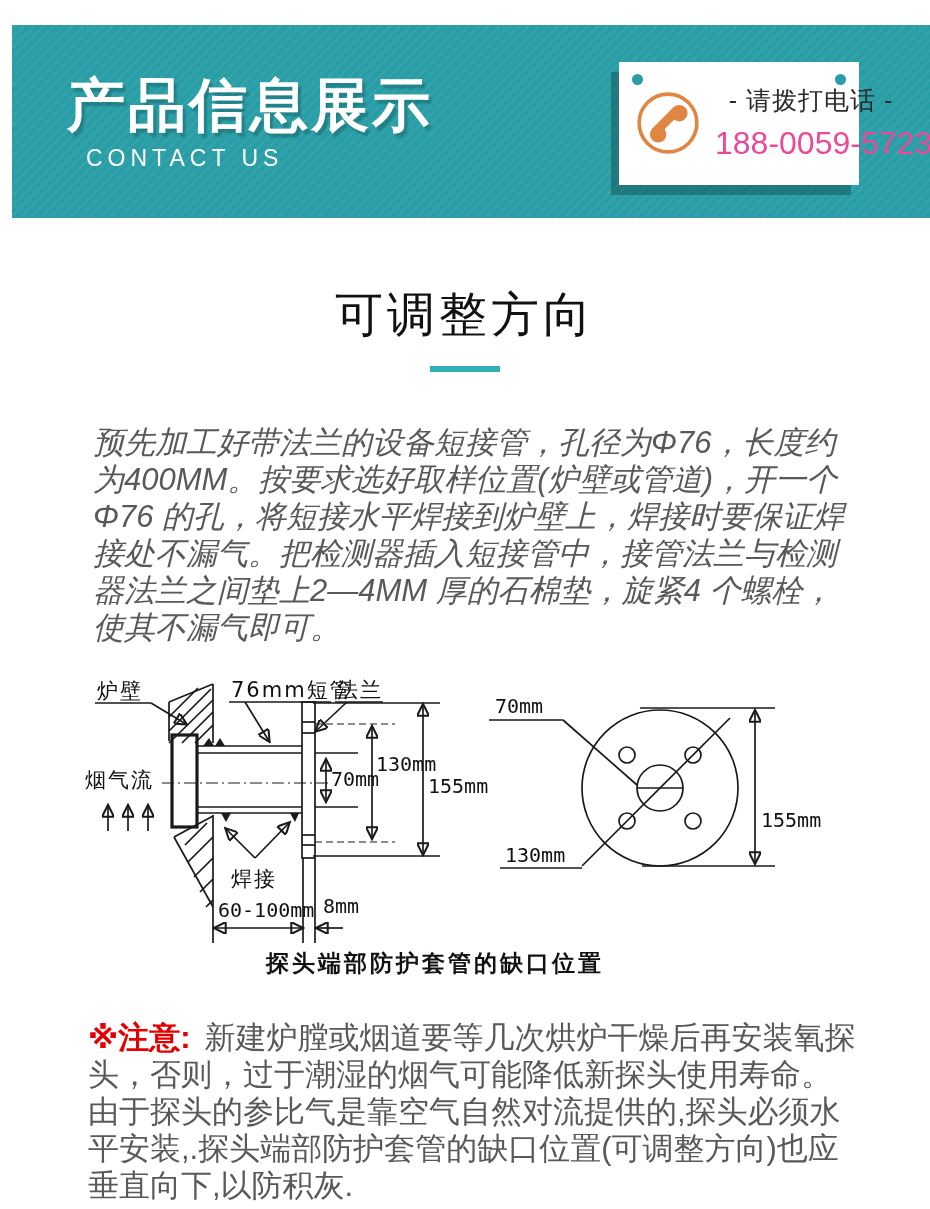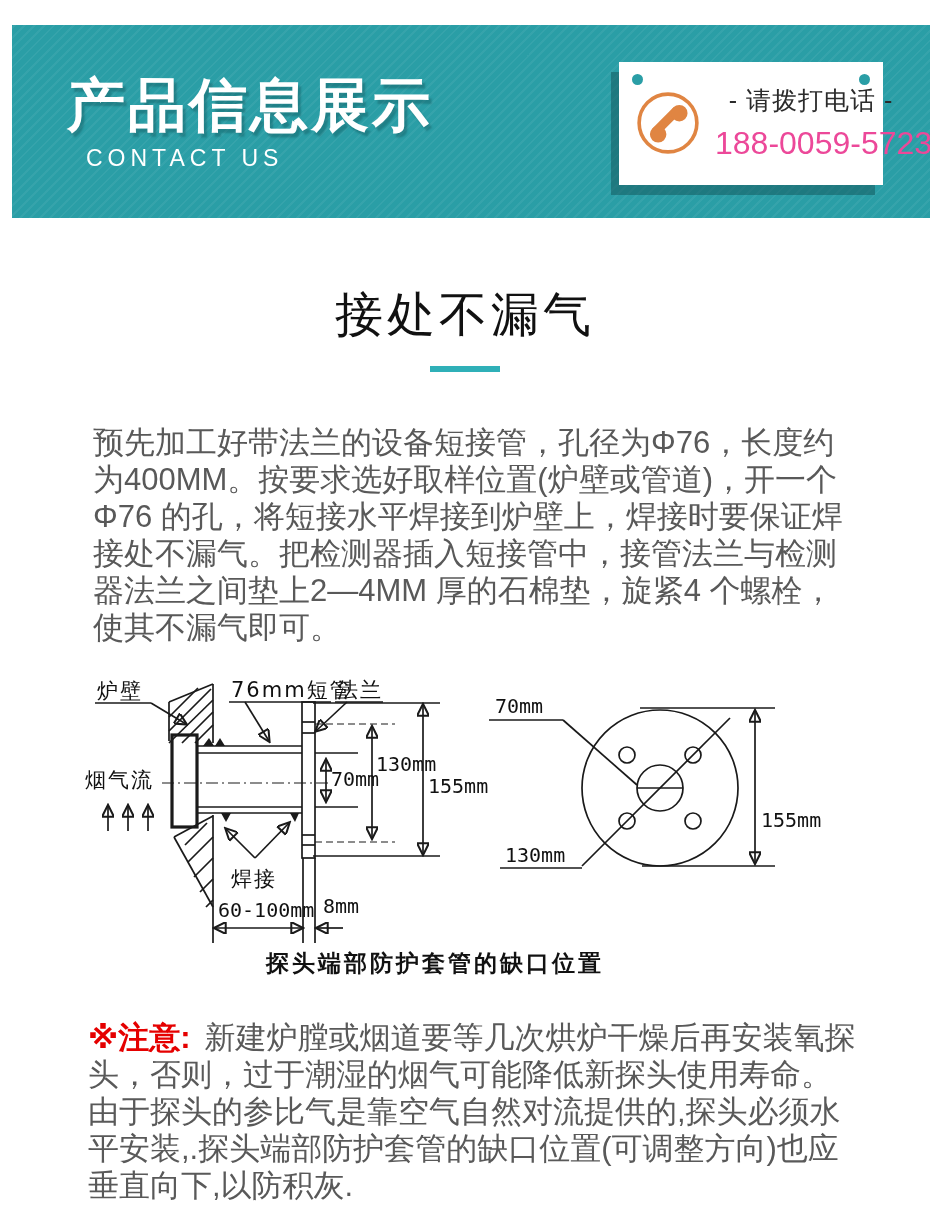--- a/index.html
+++ b/index.html
@@ -24,21 +24,21 @@
     text-shadow:3px 4px 2px rgba(0,40,45,0.25);
     white-space:nowrap;
   }
   .header-sub {
     position:absolute; left:58px; top:120px;
     font-size:23px; color:#ffffff; letter-spacing:5px;margin-left:16px;
   }
 
   
   .phone-card {
-    position:absolute; left:607px; top:37px; width:264px; height:123px;
+    position:absolute; left:607px; top:37px; width:240px; height:123px;
     background:#ffffff;
     box-shadow:-8px 10px 0 rgba(15,75,80,0.45);
   }
   .pin-dot {
     position:absolute; width:11px; height:11px; border-radius:50%;
     background:#2a9ea6; top:12px;
   }
   .pin-dot.left { left:13px; }
   .pin-dot.right { right:13px; }
   .phone-icon-wrap {
@@ -60,20 +60,21 @@
   .title-underline {
     position:absolute; left:430px; top:366px; width:70px; height:6px;
     background:#2fb0b8;
   }
 
   
   .body-paragraph {
     position:absolute; left:93px; top:424px; width:810px;
     font-size:31px; line-height:37px; color:#595959;
     white-space:pre-line;
+    font-style:italic;
   }
 
   
   .diagram-svg { position:absolute; left:85px; top:655px; }
   .diagram-svg line, .diagram-svg path, .diagram-svg rect,
   .diagram-svg circle, .diagram-svg polygon, .diagram-svg polyline {
     stroke:#1a1a1a; stroke-width:1.7; fill:none;
   }
   .diagram-svg .thick { stroke-width:3.2; }
   .diagram-svg .thin  { stroke-width:1.1; }
@@ -118,21 +119,21 @@
         </g>
       </svg>
     </span>
     <div class="phone-texts">
       <div class="call-label">- 请拨打电话 -</div>
       <div class="phone-number">188-0059-5723</div>
     </div>
   </div>
 </div>
 
-<div class="section-title">接处不漏气</div>
+<div class="section-title">可调整方向</div>
 <div class="title-underline"></div>
 
 <div class="body-paragraph">预先加工好带法兰的设备短接管，孔径为Φ76，长度约
 为400MM。按要求选好取样位置(炉壁或管道)，开一个
 Φ76 的孔，将短接水平焊接到炉壁上，焊接时要保证焊
 接处不漏气。把检测器插入短接管中，接管法兰与检测
 器法兰之间垫上2—4MM 厚的石棉垫，旋紧4 个螺栓，
 使其不漏气即可。</div>
 
 <svg class="diagram-svg" width="810" height="310" viewBox="0 0 810 310">

